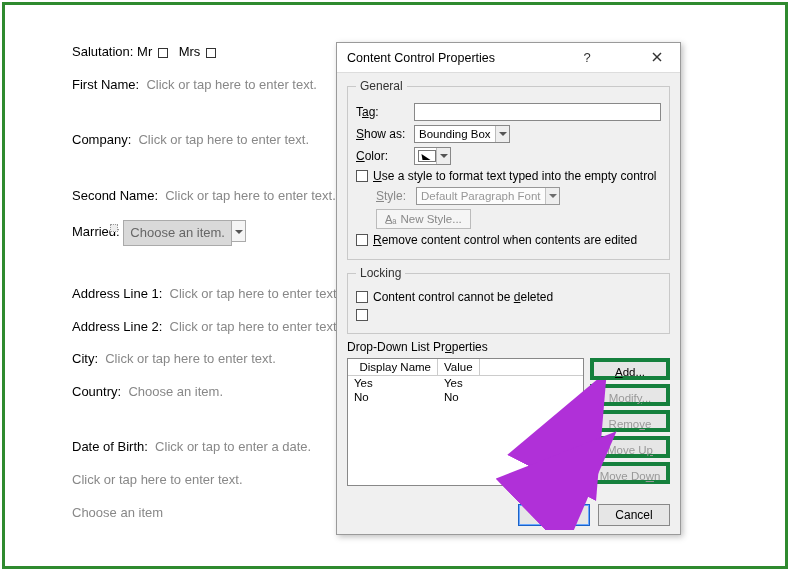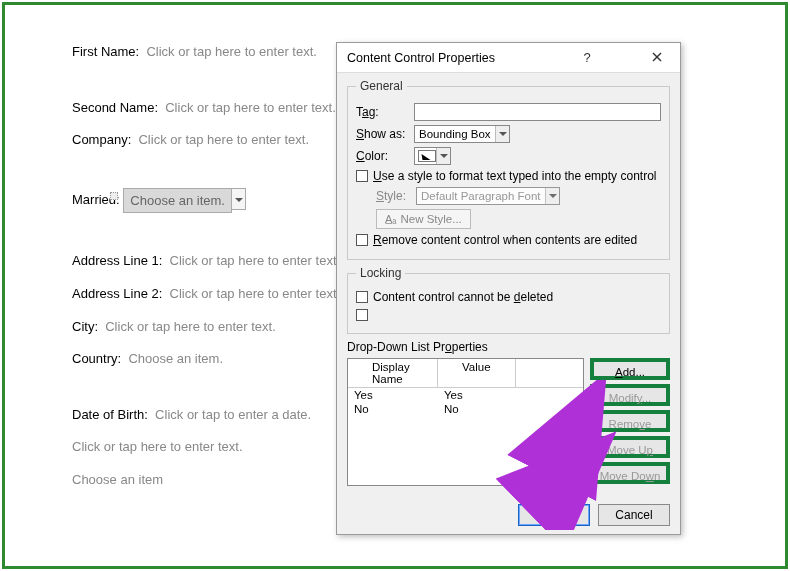--- a/index.html
+++ b/index.html
@@ -184,22 +184,23 @@
     border: 1px solid #888;
     background: #fff;
     height: 128px;
     font-size: 11.5px;
   }
   .listbox .hdr {
     display: flex;
     border-bottom: 1px solid #ccc;
   }
   .listbox .hdr div {
-    padding: 2px 24px;
+    padding: 2px 6px;
     border-right: 1px solid #ccc;
+    text-align: right;
   }
   .listbox .hdr div:first-child { width: 90px; }
   .listbox .body .lrow { display: flex; }
   .listbox .body .lrow div { padding: 1px 6px; }
   .listbox .body .lrow div:first-child { width: 90px; }
   .btncol { display: flex; flex-direction: column; gap: 4px; width: 80px; }
   .sidebtn {
     height: 22px;
     border: 4px solid #15803d;
     background: #e6e6e6;
@@ -235,32 +236,39 @@
     top: 380px;
     pointer-events: none;
   }
 </style>
 </head>
 <body>
 
 <div class="outer-border"></div>
 
 <div class="doc">
+  <div class="row">
+    <span class="label">Salutation:</span>
+    <span>Mr</span>
+    <span class="cb"></span>&nbsp;&nbsp;
+    <span>Mrs</span>
+    <span class="cb"></span>
+  </div>
 
   <div class="row gap">
     <span class="label">First Name:</span>&nbsp;
     <span class="placeholder">Click or tap here to enter text.</span>
   </div>
 
-  <div class="row">
-    <span class="label">Second Name:</span>&nbsp;
-    <span class="placeholder">Click or tap here to enter text.</span>
-  </div>
   <div class="row gap">
     <span class="label">Company:</span>&nbsp;
+    <span class="placeholder">Click or tap here to enter text.</span>
+  </div>
+  <div class="row">
+    <span class="label">Second Name:</span>&nbsp;
     <span class="placeholder">Click or tap here to enter text.</span>
   </div>
 
   <div class="row gap">
     <span class="label">Married:</span>
     <span class="dropdown-wrap">
       <span class="handle"></span>
       <span class="dropdown-field">Choose an item.</span><span class="dropdown-btn"></span>
     </span>
   </div>

